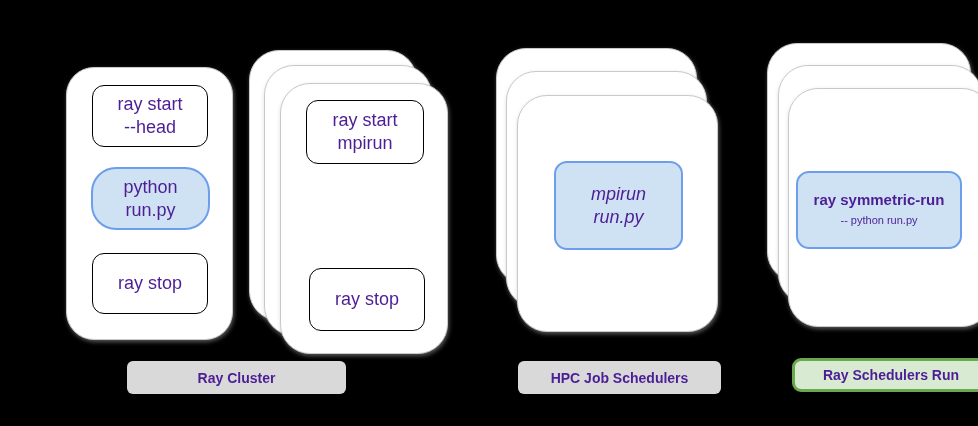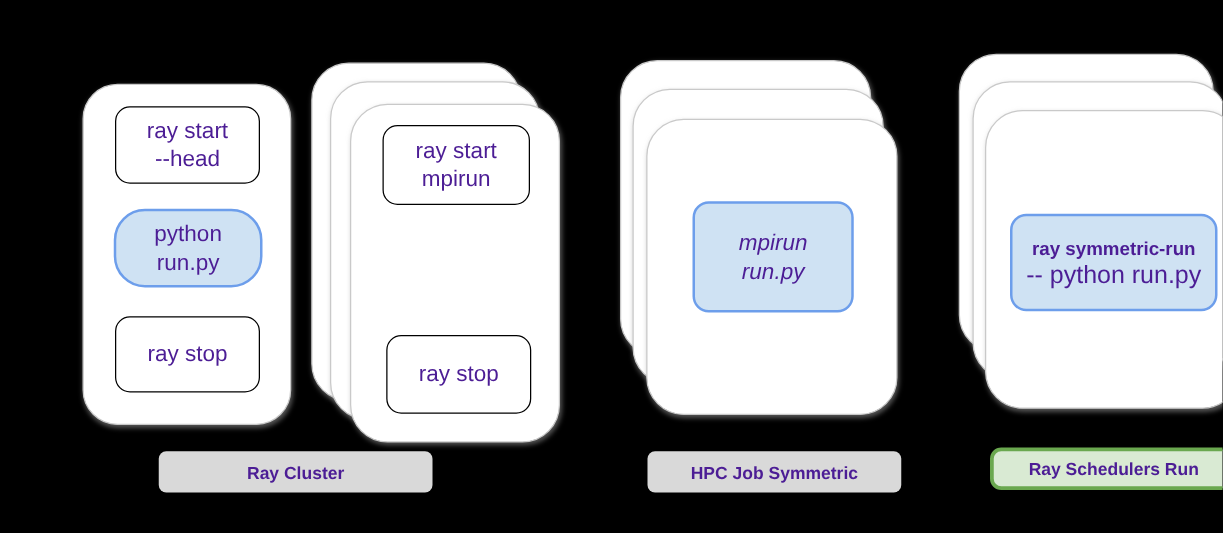--- a/index.html
+++ b/index.html
@@ -41,21 +41,21 @@
     font-size: 18px;
     line-height: 23px;
   }
   .cmd.blue {
     background: #cfe2f3;
     border: 2px solid #6d9eeb;
     border-radius: 13px;
   }
   .cmd .line { display: block; }
   .cmd .line.bold { font-weight: bold; font-size: 15px; line-height: 21px; }
-  .cmd .line.small { font-size: 20px; line-height: 21px; }
+  .cmd .line.small { font-size: 11px; line-height: 21px; }
   
   .badge {
     position: absolute;
     box-sizing: border-box;
     background: #d9d9d9;
     border-radius: 6px;
     display: flex;
     align-items: center;
     justify-content: center;
     font-size: 14px;
@@ -109,24 +109,24 @@
         <span class="line">mpirun</span>
         <span class="line">run.py</span>
       </div>
     </div>
   </div>
 
   <div>
     <div class="card" style="left:722px; top:43px; width:204px; height:239px;"></div>
     <div class="card" style="left:733px; top:65px; width:204px; height:239px;"></div>
     <div class="card" style="left:743px; top:88px; width:204px; height:239px;">
-      <div class="cmd blue" style="left:19px; top:82px; width:166px; height:78px;">
+      <div class="cmd blue" style="left:7px; top:82px; width:166px; height:78px;">
         <span class="line bold">ray symmetric-run</span>
         <span class="line small">-- python run.py</span>
       </div>
     </div>
   </div>
 
   <div class="badge" style="left:82px; top:361px; width:219px; height:33px;">Ray Cluster</div>
-  <div class="badge" style="left:473px; top:361px; width:203px; height:33px;">HPC Job Symmetric</div>
+  <div class="badge" style="left:473px; top:361px; width:203px; height:33px;">HPC Job Schedulers</div>
   <div class="badge green" style="left:747px; top:358px; width:198px; height:34px;">Ray Schedulers Run</div>
 
 </div>
 
 </body></html>

